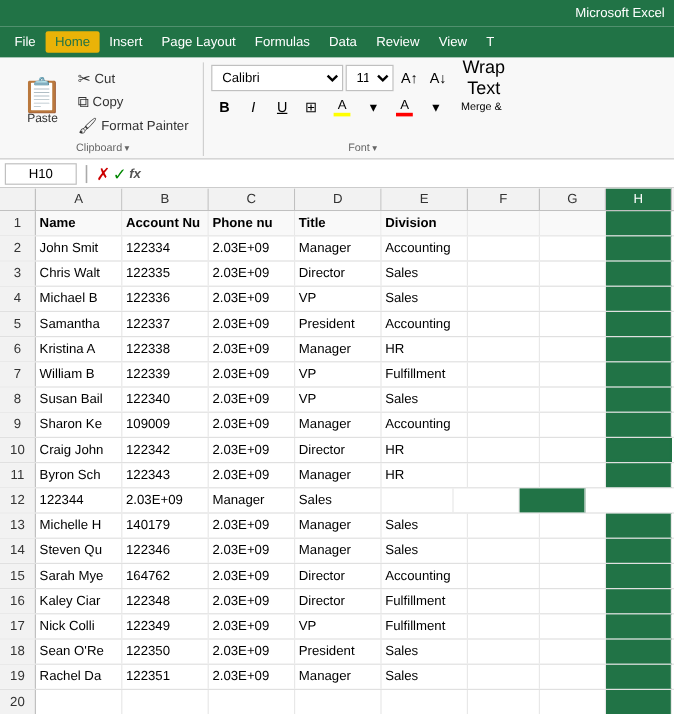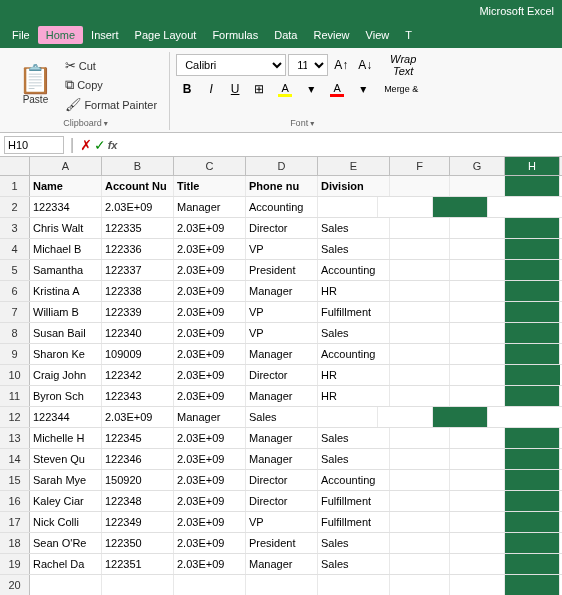--- a/index.html
+++ b/index.html
@@ -25,21 +25,21 @@
       height: 26px;
       padding: 0 4px;
     }
     .menu-bar span {
       color: white;
       font-size: 11px;
       padding: 3px 8px;
       cursor: pointer;
       border-radius: 2px;
     }
-    .menu-bar span.active { background: #f9a8d4; color: #217346; }
+    .menu-bar span.active { background: #eab308; color: #217346; }
 
     
     .ribbon {
       background: #f8f8f8;
       border-bottom: 1px solid #c0c0c0;
       padding: 4px 6px 2px 6px;
       display: flex;
       gap: 2px;
       align-items: stretch;
       min-height: 82px;
@@ -183,20 +183,21 @@
       height: 24px;
       padding: 0 4px;
       gap: 4px;
     }
     .name-box {
       border: 1px solid #c0c0c0;
       width: 60px;
       height: 18px;
       font-size: 11px;
       padding: 0 3px;
+      text-align: center;
     }
     .formula-divider { color: #aaa; font-size: 16px; padding: 0 2px; }
     .formula-icons { display: flex; gap: 2px; align-items: center; }
     .fx-icon { font-size: 11px; color: #555; font-style: italic; font-weight: bold; }
 
     
     .spreadsheet {
       background: white;
       overflow: hidden;
     }
@@ -323,21 +324,21 @@
   <div class="ribbon-group font-group">
     <div class="font-row1">
       <select class="font-select">
         <option>Calibri</option>
       </select>
       <select class="size-select">
         <option>11</option>
       </select>
       <button class="icon-btn">A↑</button>
       <button class="icon-btn">A↓</button>
-      <button class="icon-btn" style="font-size:11px;width:50px;font-style:italic;">Wrap Text</button>
+      <button class="icon-btn" style="font-size:15px;width:50px;">Wrap Text</button>
     </div>
     <div class="font-row2">
       <button class="icon-btn bold">B</button>
       <button class="icon-btn italic">I</button>
       <button class="icon-btn underline">U</button>
       <button class="icon-btn">⊞</button>
       <div class="color-btn">
         <span>A</span>
         <div class="color-bar" style="background:#ffff00;"></div>
       </div>
@@ -379,29 +380,30 @@
     <div class="col-header col-f">F</div>
     <div class="col-header col-g">G</div>
     <div class="col-header col-h selected">H</div>
   </div>
 
   <div id="grid-body">
       <div class="grid-row">
         <div class="row-num">1</div>
         <div class="cell col-a header-row">Name</div>
         <div class="cell col-b header-row">Account Nu</div>
+        <div class="cell col-c header-row">Phone nu</div>
         <div class="cell col-d header-row">Title</div>
-        <div class="cell col-c header-row">Phone nu</div>
         <div class="cell col-e header-row">Division</div>
         <div class="cell col-f header-row"></div>
         <div class="cell col-g header-row"></div>
         <div class="cell col-h header-row"></div>
       </div>
       <div class="grid-row">
         <div class="row-num">2</div>
+        <div class="cell col-a">John Smit</div>
         <div class="cell col-b">122334</div>
         <div class="cell col-c">2.03E+09</div>
         <div class="cell col-d">Manager</div>
         <div class="cell col-e">Accounting</div>
         <div class="cell col-f"></div>
         <div class="cell col-g"></div>
         <div class="cell col-h"></div>
       </div>
       <div class="grid-row">
         <div class="row-num">3</div>
@@ -508,21 +510,21 @@
         <div class="cell col-c">2.03E+09</div>
         <div class="cell col-d">Manager</div>
         <div class="cell col-e">Sales</div>
         <div class="cell col-f"></div>
         <div class="cell col-g"></div>
         <div class="cell col-h"></div>
       </div>
       <div class="grid-row">
         <div class="row-num">13</div>
         <div class="cell col-a">Michelle H</div>
-        <div class="cell col-b">122345</div>
+        <div class="cell col-b">140179</div>
         <div class="cell col-c">2.03E+09</div>
         <div class="cell col-d">Manager</div>
         <div class="cell col-e">Sales</div>
         <div class="cell col-f"></div>
         <div class="cell col-g"></div>
         <div class="cell col-h"></div>
       </div>
       <div class="grid-row">
         <div class="row-num">14</div>
         <div class="cell col-a">Steven Qu</div>
@@ -530,21 +532,21 @@
         <div class="cell col-c">2.03E+09</div>
         <div class="cell col-d">Manager</div>
         <div class="cell col-e">Sales</div>
         <div class="cell col-f"></div>
         <div class="cell col-g"></div>
         <div class="cell col-h"></div>
       </div>
       <div class="grid-row">
         <div class="row-num">15</div>
         <div class="cell col-a">Sarah Mye</div>
-        <div class="cell col-b">150920</div>
+        <div class="cell col-b">164762</div>
         <div class="cell col-c">2.03E+09</div>
         <div class="cell col-d">Director</div>
         <div class="cell col-e">Accounting</div>
         <div class="cell col-f"></div>
         <div class="cell col-g"></div>
         <div class="cell col-h"></div>
       </div>
       <div class="grid-row">
         <div class="row-num">16</div>
         <div class="cell col-a">Kaley Ciar</div>

